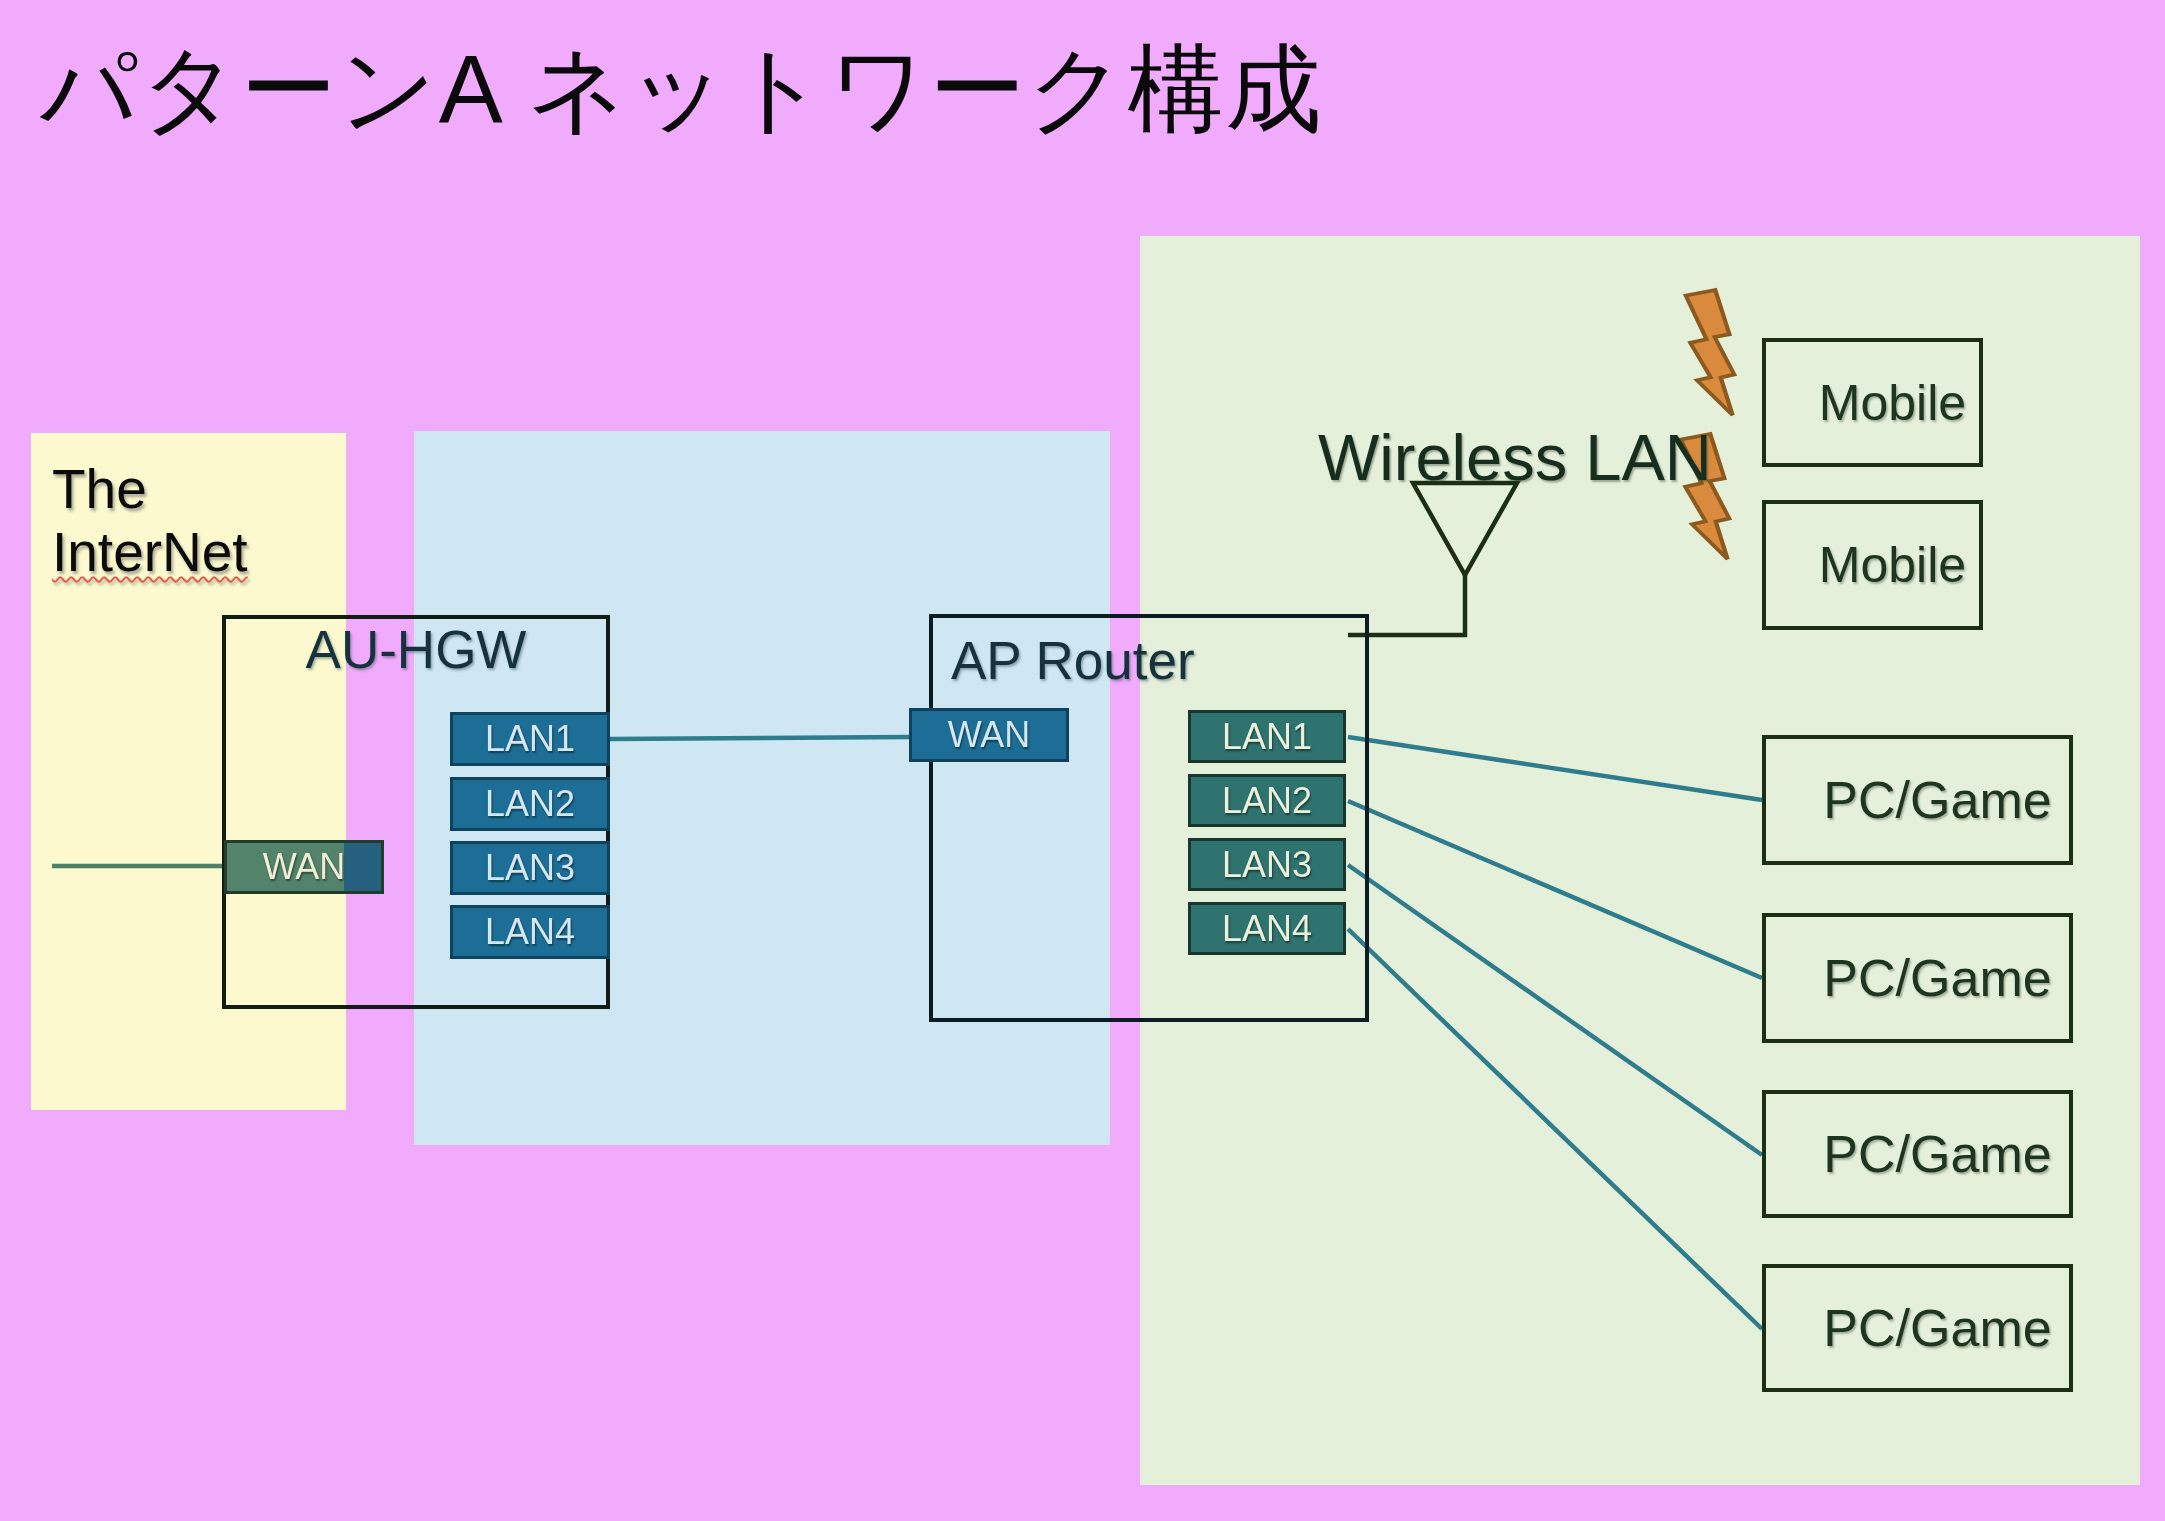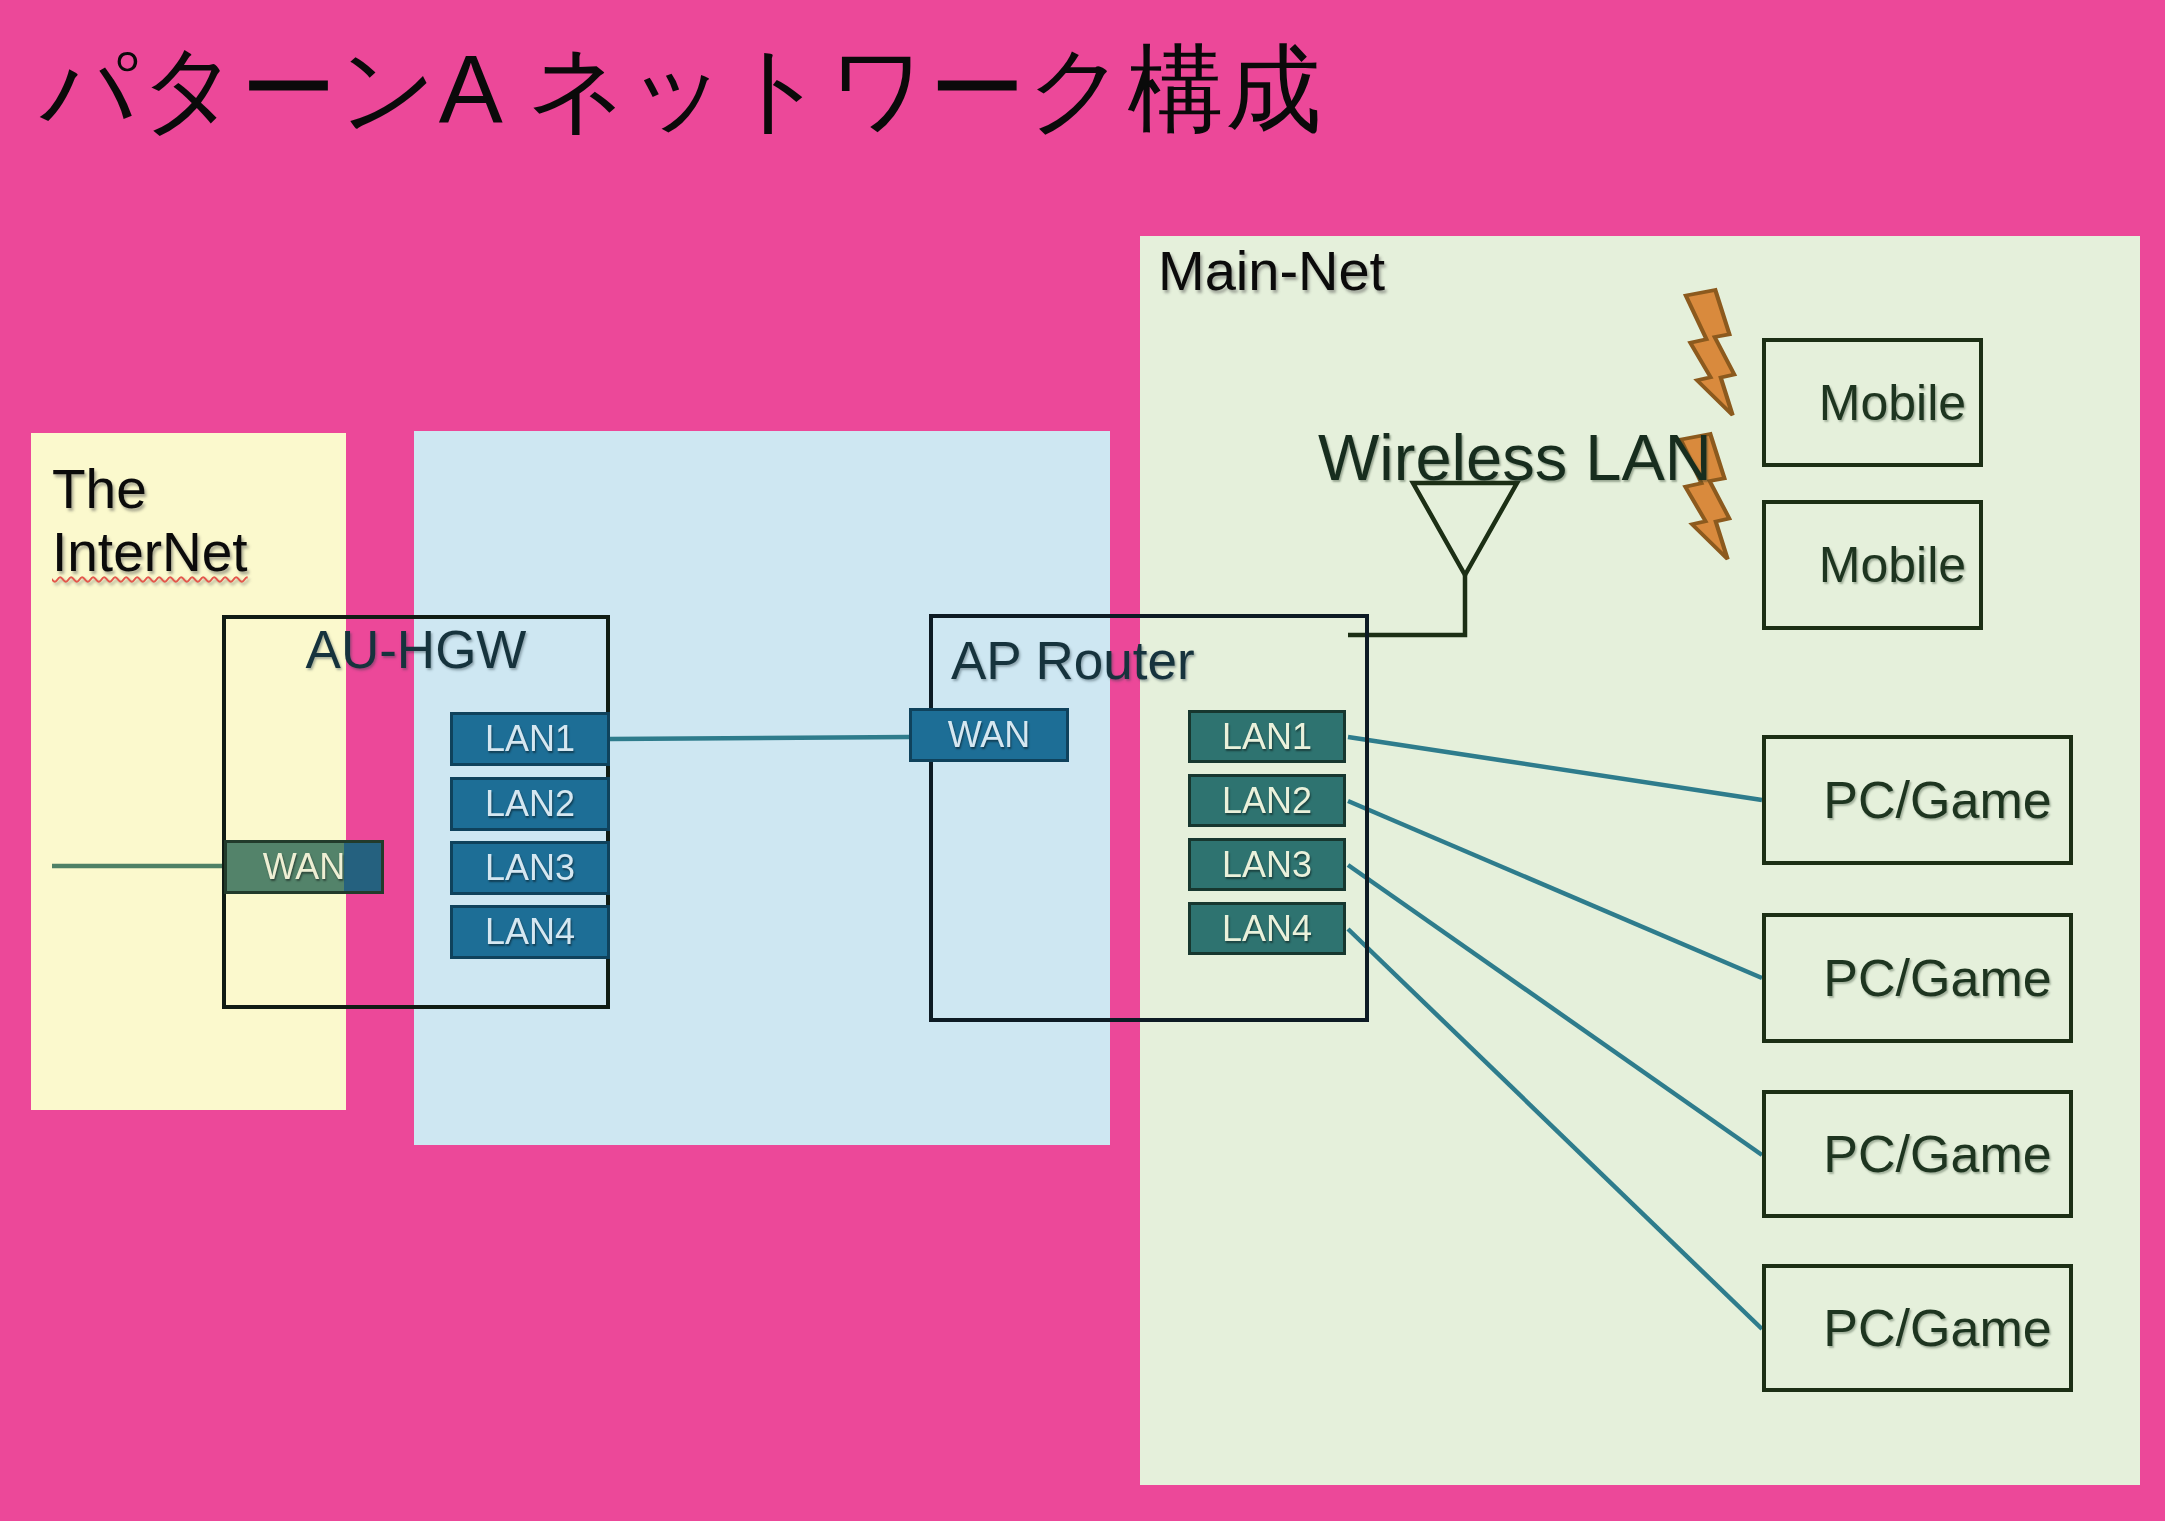--- a/index.html
+++ b/index.html
@@ -1,20 +1,20 @@
 <!DOCTYPE html>
 <html><head>
 <meta charset="utf-8">
 <style>
   html,body{margin:0;padding:0;background:#ffffff;}
   #canvas{
     position:relative;
     width:2165px;
     height:1521px;
-    background:#ec4899;
+    background:#f0abfc;
     overflow:hidden;
     font-family:"Liberation Sans","DejaVu Sans",sans-serif;
   }
   .abs{position:absolute;box-sizing:border-box;}
 
   
   .region{position:absolute;}
   .region.yellow{background:#FBF9CD;}
   .region.blue{background:#CEE7F2;}
   .region.green{background:#E5F0DB;}
@@ -121,21 +121,20 @@
       <path d="M22 0 L0 12 L24 50 L12 57 L34 86 L24 92 L58 118 L42 84 L52 78 L30 46 L41 40 Z" fill="#D98A3D" stroke="#8C5A1E" stroke-width="3.5" stroke-linejoin="miter"></path>
     </g>
   </svg>
 
   <div class="title">パターンA ネットワーク構成</div>
 
   <div class="zone-label" style="left:52px;top:444px;font-size:55px;line-height:63px;margin-top:14px;">
     <div>The</div>
     <div class="wavy">InterNet</div>
   </div>
-  <div class="zone-label" style="left:1158px;top:238px;font-size:56px;">Main-Net</div>
 
   <div class="netbox au" style="left:222px;top:615px;width:388px;height:394px;">
     <span class="netbox-label">AU-HGW</span>
   </div>
   <div class="port pwan-au abs" style="left:224px;top:840px;width:160px;height:54px;">WAN</div>
   <div class="port pblue abs" style="left:450px;top:712px;width:160px;height:54px;">LAN1</div>
   <div class="port pblue abs" style="left:450px;top:777px;width:160px;height:54px;">LAN2</div>
   <div class="port pblue abs" style="left:450px;top:841px;width:160px;height:54px;">LAN3</div>
   <div class="port pblue abs" style="left:450px;top:905px;width:160px;height:54px;">LAN4</div>
 

